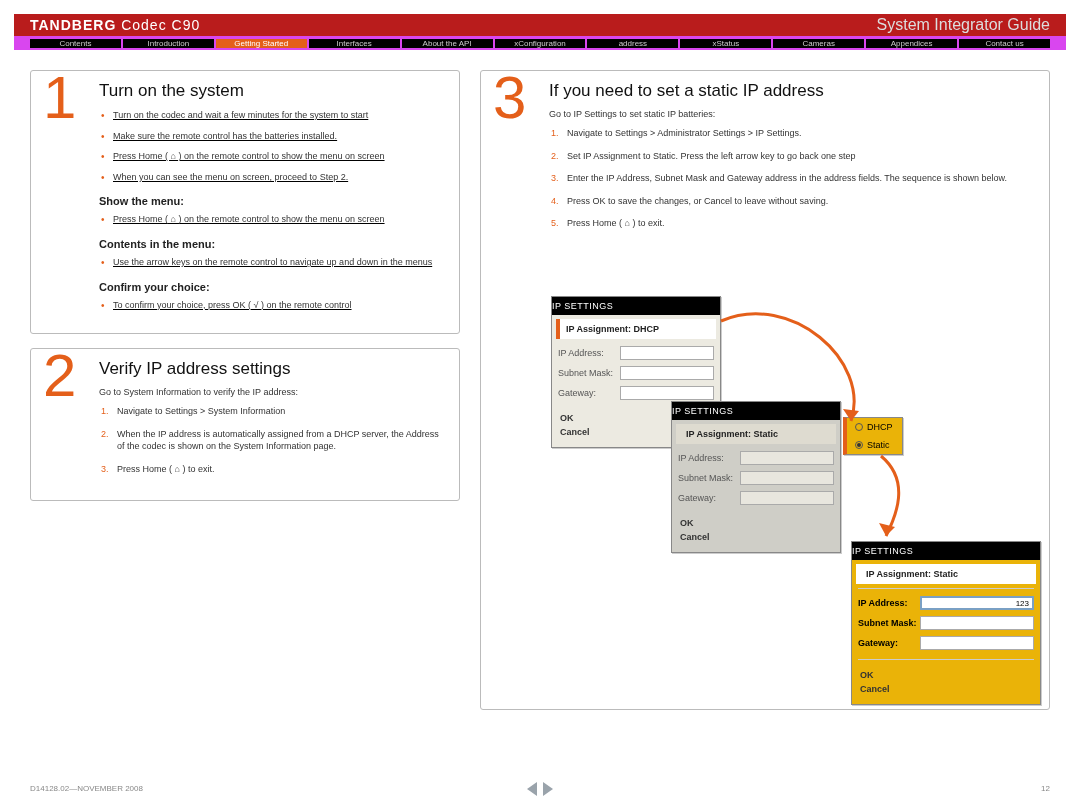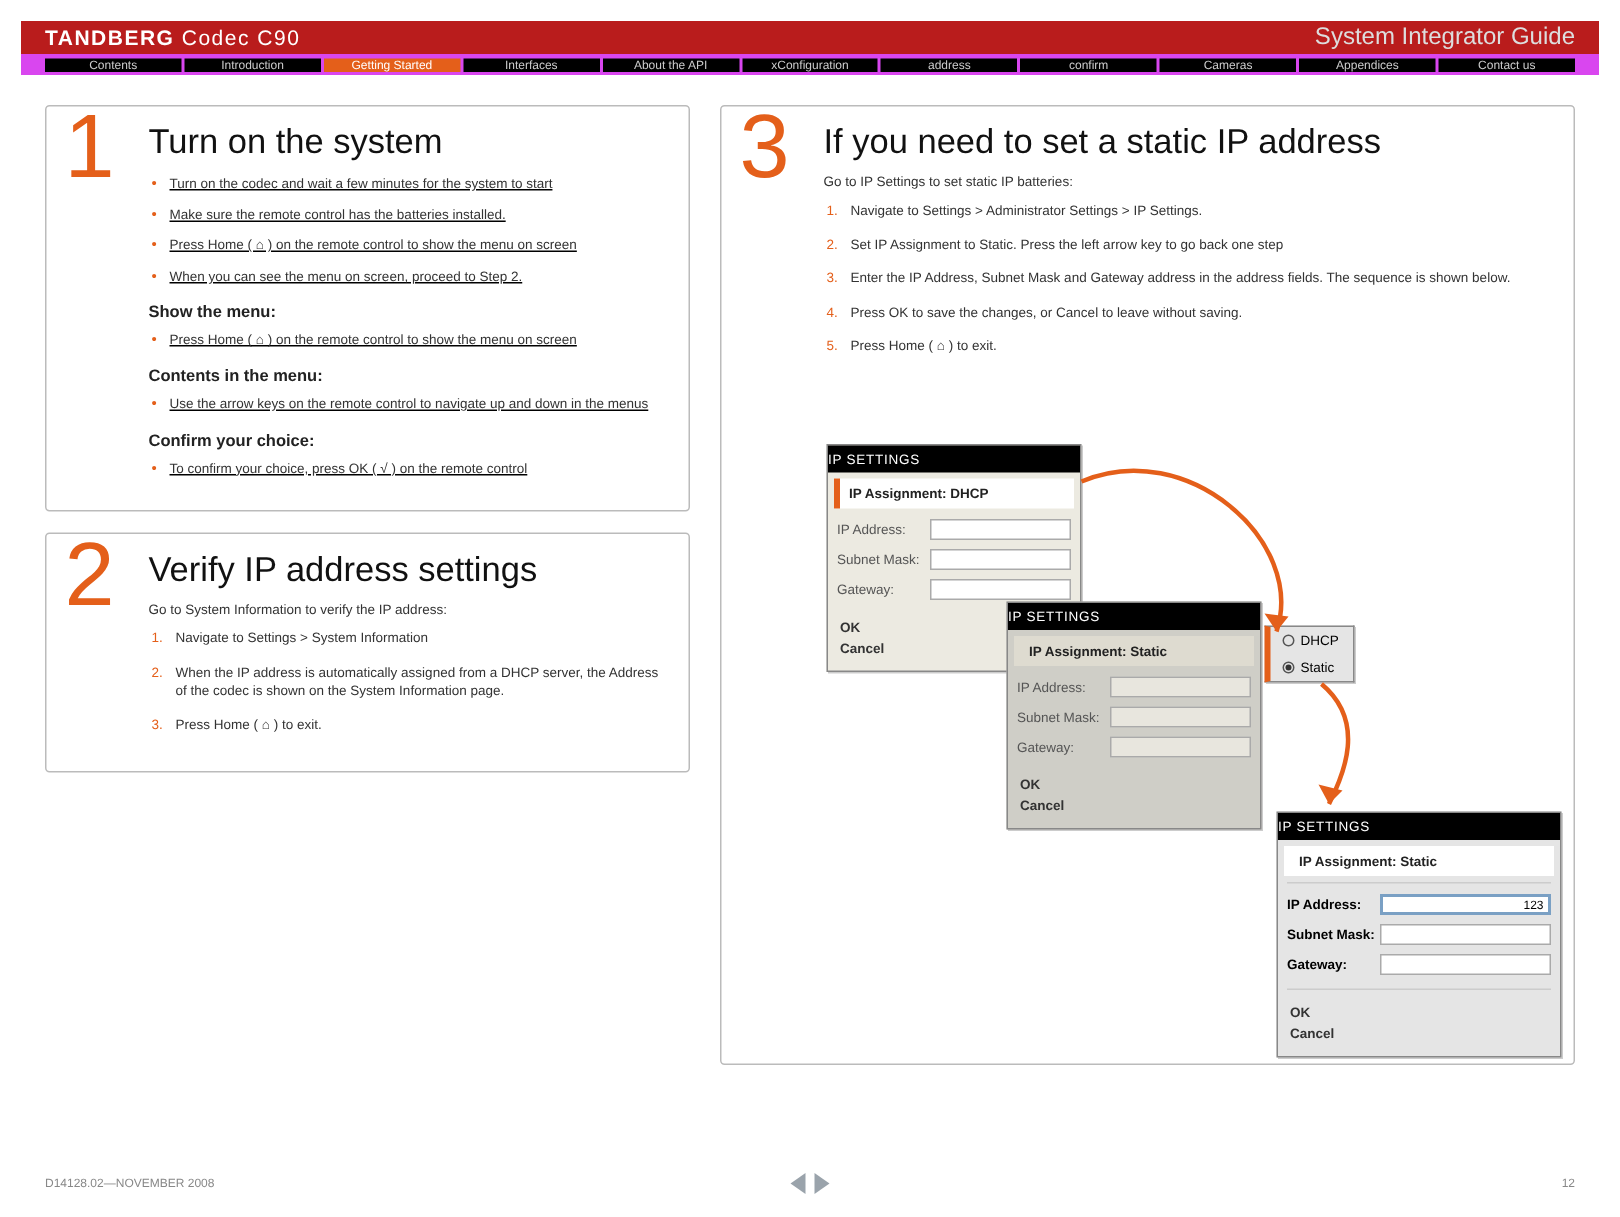--- a/index.html
+++ b/index.html
@@ -39,21 +39,21 @@
     border: 1px solid #bbb; border-radius: 3px; background: #fff;
     padding: 10px 14px 14px 14px; margin-bottom: 14px;
   }
   .panel.p3 { height: 640px; position:relative; }
   .stepnum {
     font-size: 60px; font-weight: 400; color: #e45f1a;
     position: absolute; margin-left: -2px; margin-top: -18px;
     font-family: Helvetica, Arial, sans-serif;
   }
   .panel-inner { margin-left: 54px; }
-  .h { font-size: 23px; font-weight: 400; color: #111; margin-bottom: 8px; }
+  .h { font-size: 17px; font-weight: 400; color: #111; margin-bottom: 8px; }
   .sub { font-size: 11px; font-weight: 700; color: #222; margin-top: 12px; margin-bottom: 6px; }
   ul.bul { list-style: none; padding: 0; text-decoration: underline; }
   ul.bul li {
     font-size: 9px; color: #333; line-height: 1.4; padding-left: 14px; position: relative;
     margin-bottom: 8px;
   }
   ul.bul li::before {
     content: "•"; color: #e45f1a; position: absolute; left: 2px; font-size: 10px;
   }
   .intro { font-size: 9px; color: #333; margin-bottom: 8px; }
@@ -84,21 +84,21 @@
     background:#000; color:#fff; text-align:left; padding:4px 0; font-size:9px; letter-spacing:0.5px;
   }
   .ipwin .row { display:flex; align-items:center; padding:3px 6px; }
   .ipwin .lbl { width:62px; color:#555; }
   .ipwin .assign { background:#fff; margin:4px; padding:5px 6px; font-weight:700; color:#222; border-left:4px solid #e45f1a; font-size:9px; }
   .ipwin .assign.noborder { border-left:4px solid transparent; }
   .ipwin .field { flex:1; height:14px; border:1px solid #aaa; background:#fff; }
   .ipwin .okc { padding:6px 8px; font-weight:700; color:#333; }
   .ipwin .okc div { margin:4px 0; }
   .ipwin.grey { background:#cfcec7; }
-  .ipwin.white { background:#e5e5e5; }
+  .ipwin.white { background:#eab308; }
   .radio-row { display:flex; align-items:center; gap:4px; padding:4px 8px; font-size:9px; }
   .radio { width:8px;height:8px;border:1px solid #555;border-radius:50%; display:inline-block; }
   .radio.fill::after{content:"";display:block;width:4px;height:4px;background:#333;border-radius:50%;margin:1px;}
   svg.arrow { position:absolute; pointer-events:none; overflow:visible; }
 </style>
 </head>
 <body>
 
 <div class="page">
 
@@ -110,21 +110,21 @@
   </div>
 
   <div class="tabs">
     <div class="tab">Contents</div>
     <div class="tab">Introduction</div>
     <div class="tab active">Getting Started</div>
     <div class="tab">Interfaces</div>
     <div class="tab">About the API</div>
     <div class="tab">xConfiguration</div>
     <div class="tab">address</div>
-    <div class="tab">confirm</div>
+    <div class="tab">xStatus</div>
     <div class="tab">Cameras</div>
     <div class="tab">Appendices</div>
     <div class="tab">Contact us</div>
   </div>
 
   <div class="content">
 
     <div class="col-left">
 
       <div class="panel" style="position:relative;">

